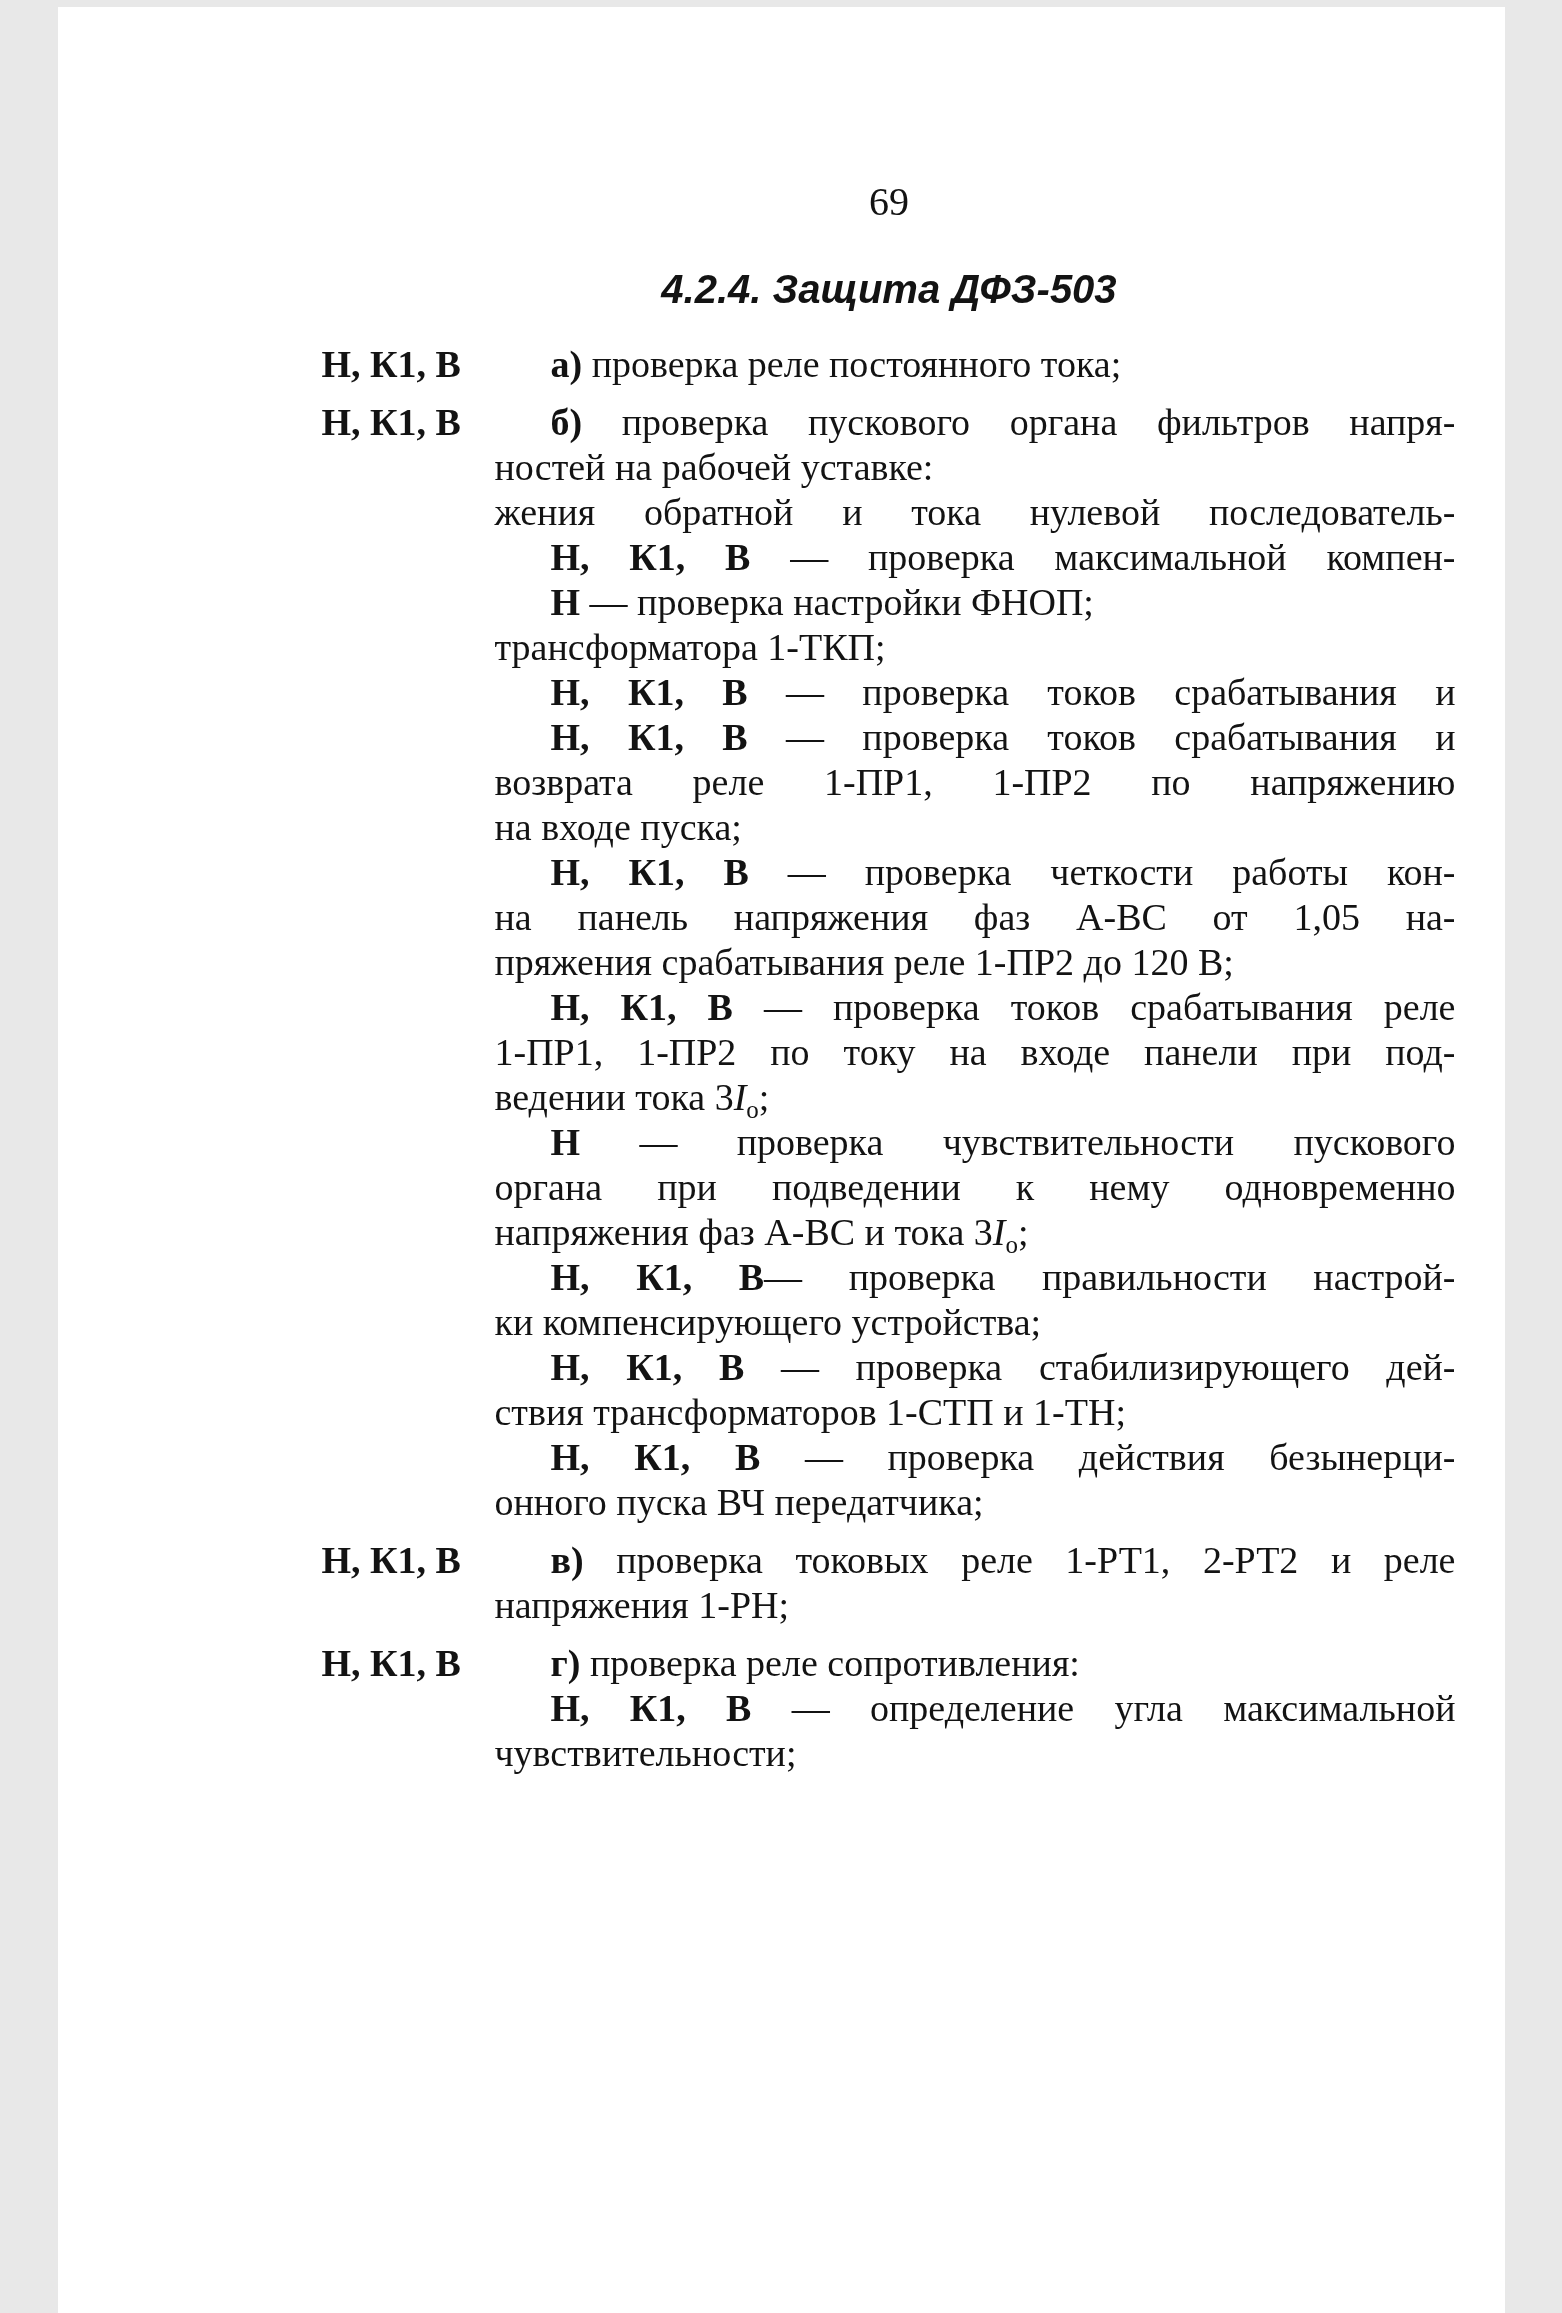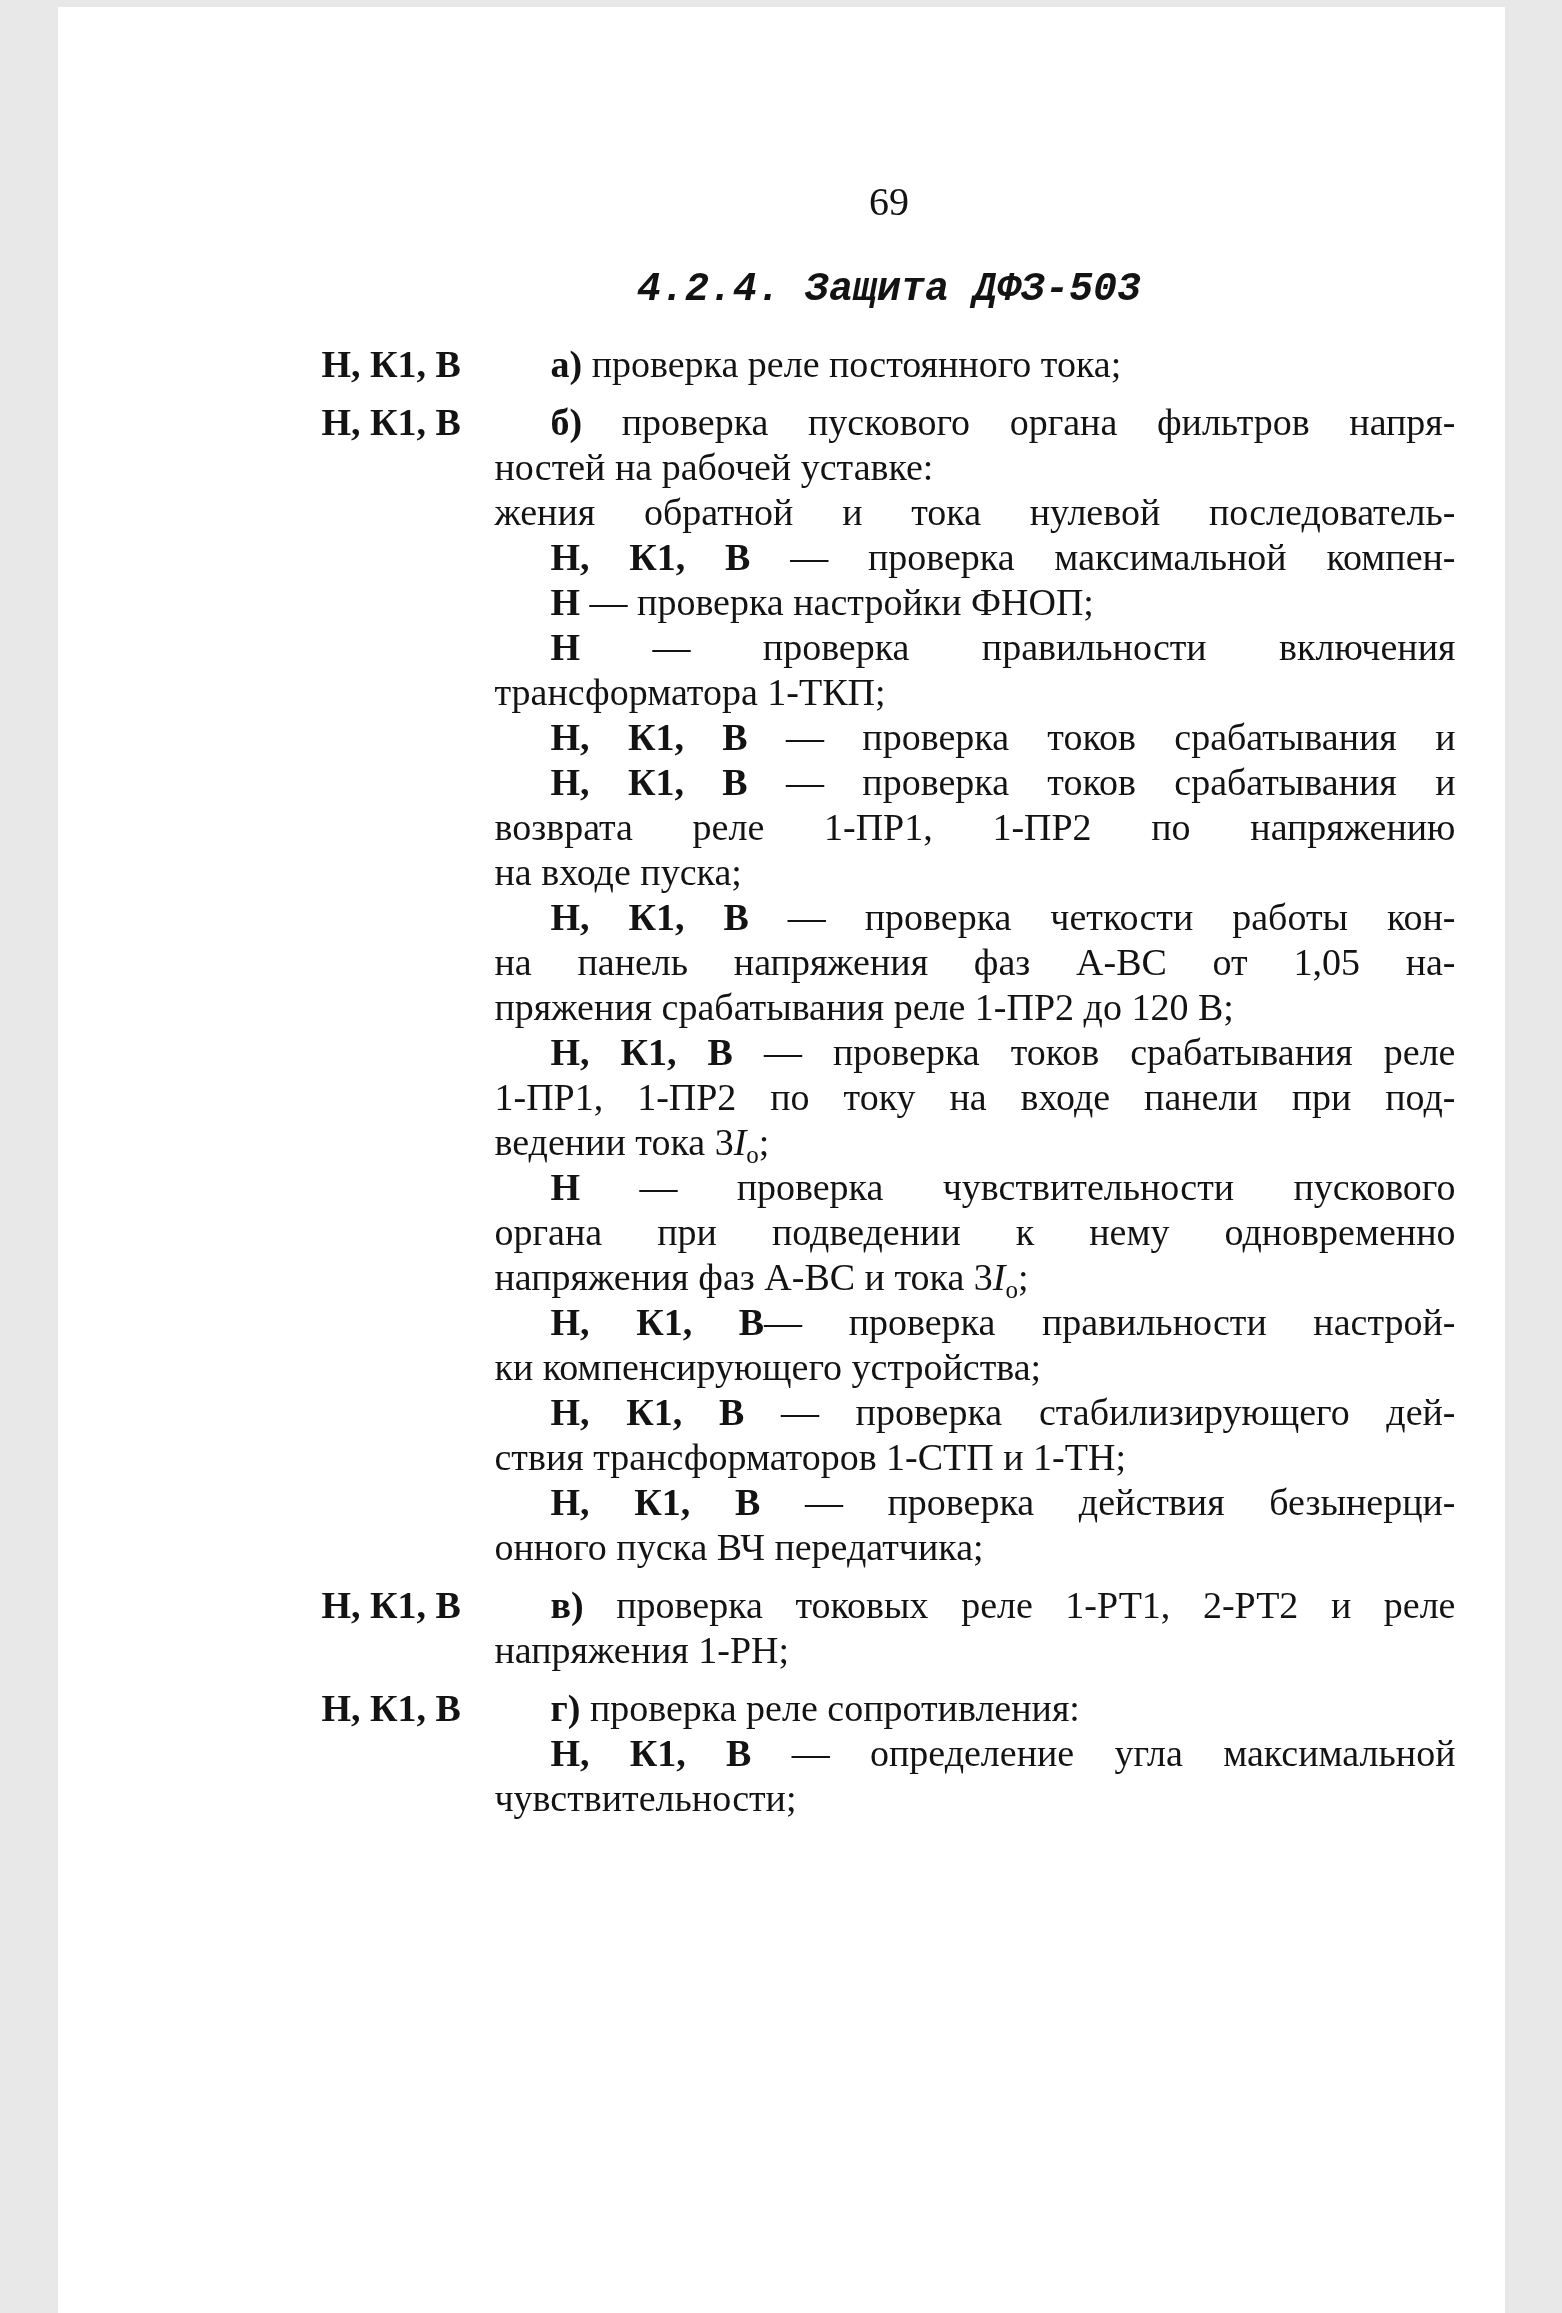--- a/index.html
+++ b/index.html
@@ -18,21 +18,21 @@
     width:1135px;
   }
   .pagenum{
     text-align:center;
     font-size:40px;
     line-height:45px;
   }
   .heading{
     margin:43px 0 0 0;
     text-align:center;
-    font-family:Liberation Mono, monospace;
+    font-family:Liberation Sans, sans-serif;
     font-style:italic;
     font-weight:bold;
     font-size:40px;
     line-height:45px;
   }
   .list{margin-top:30px;}
   .row{display:flex;align-items:flex-start;}
   .row + .row{margin-top:13px;}
   .label{
     flex:0 0 173px;
@@ -88,21 +88,20 @@
 
           <div class="para">
             <div class="line first"><span class="b">Н, К1, В</span><span> — проверка максимальной компен-</span></div>
           </div>
 
           <div class="para">
             <div class="line first last"><span class="b">Н</span><span> — проверка настройки ФНОП;</span></div>
           </div>
 
           <div class="para">
-            <div class="line first"><span class="b">Н</span><span> — проверка правильности включения</span></div>
             <div class="line last"><span>трансформатора 1-ТКП;</span></div>
           </div>
 
           <div class="para">
             <div class="line first"><span class="b">Н, К1, В</span><span> — проверка токов срабатывания и</span></div>
           </div>
 
           <div class="para">
             <div class="line first"><span class="b">Н, К1, В</span><span> — проверка токов срабатывания и</span></div>
             <div class="line"><span>возврата реле 1-ПР1, 1-ПР2 по напряжению</span></div>

